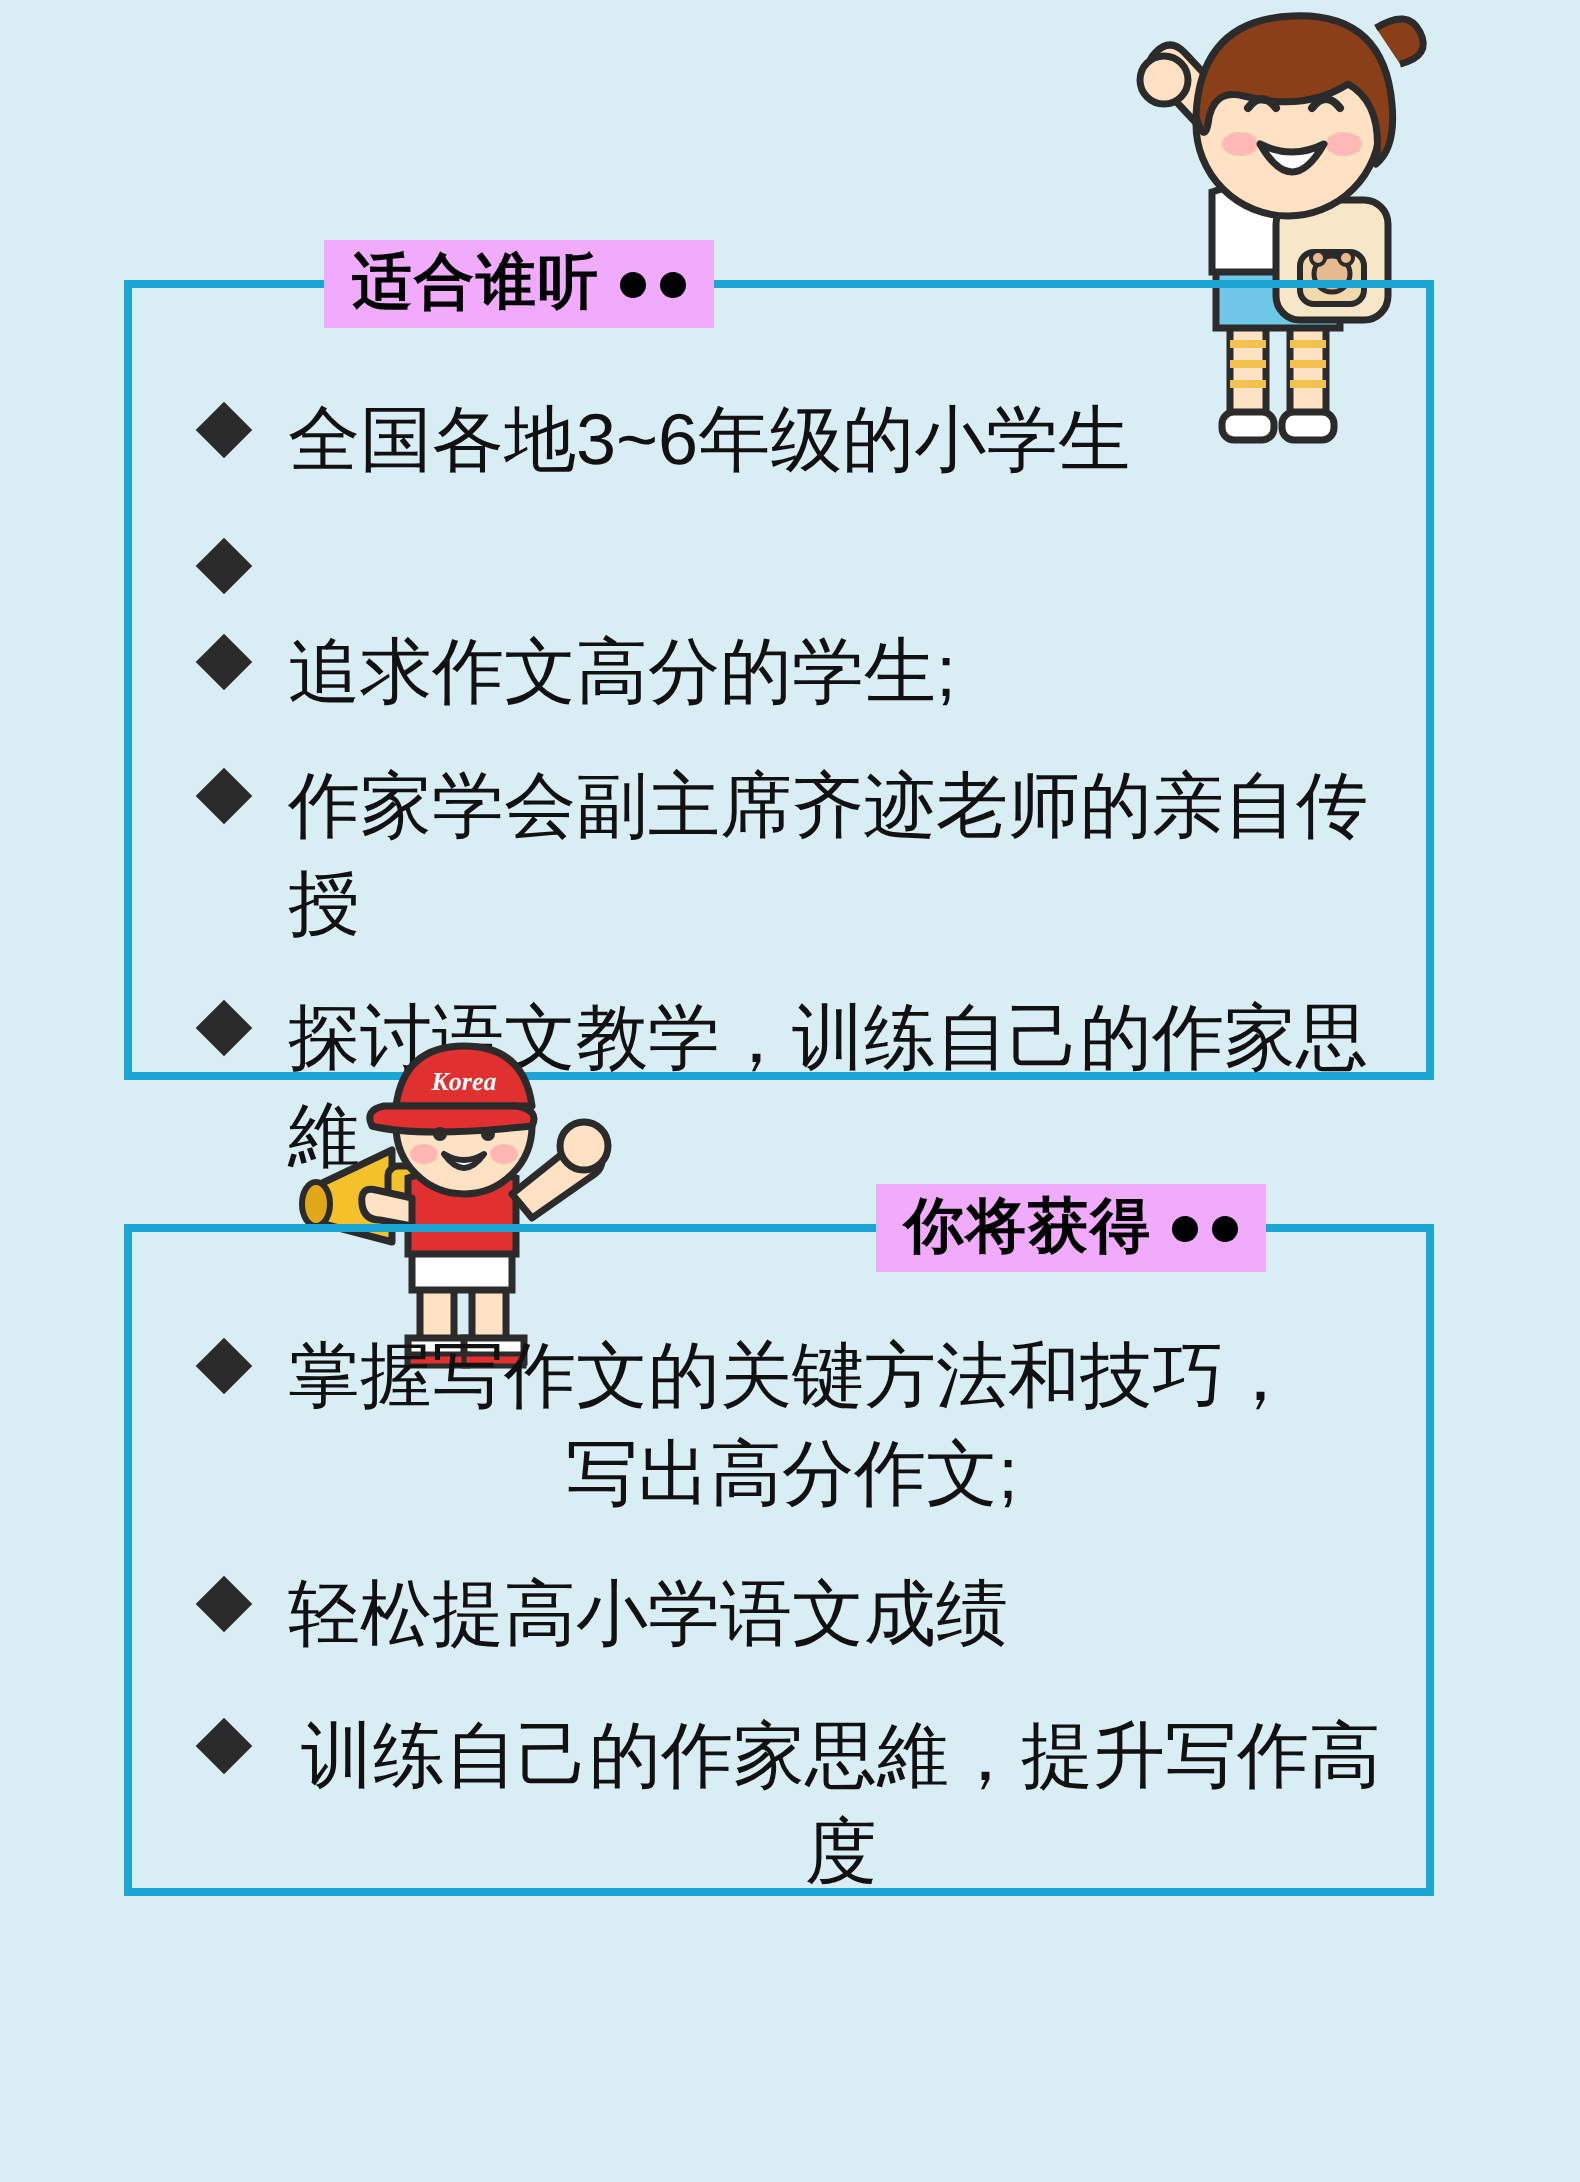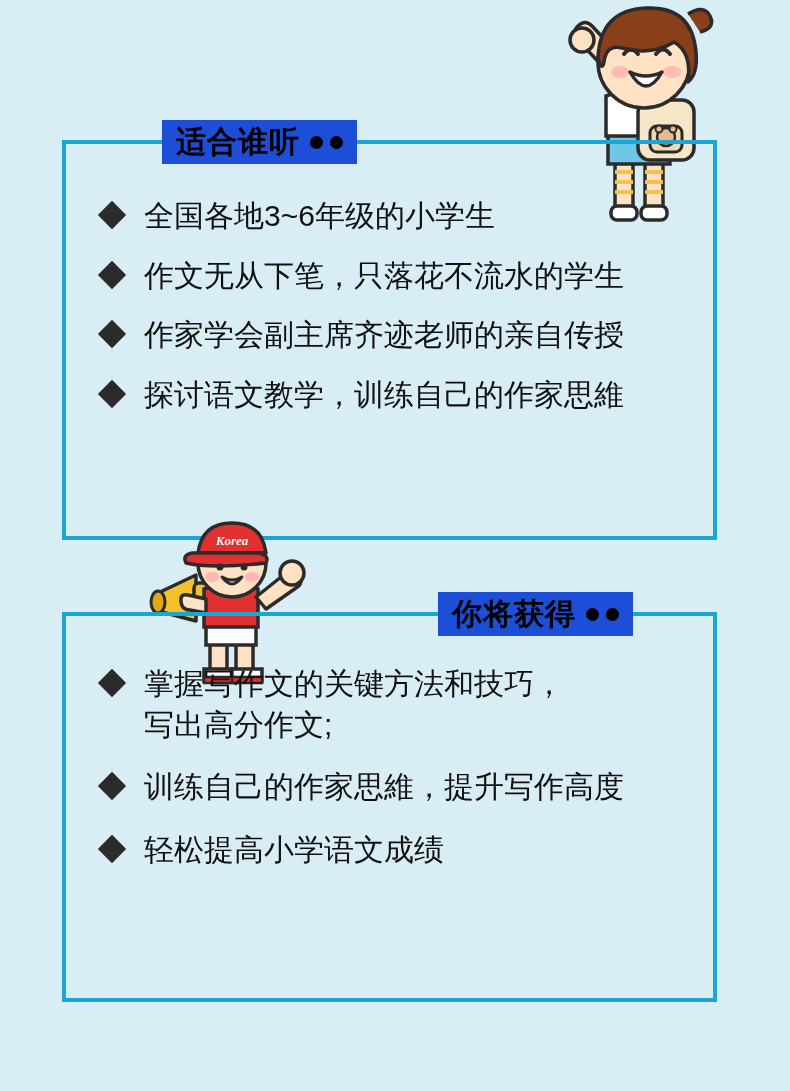--- a/index.html
+++ b/index.html
@@ -29,31 +29,32 @@
   .frame-1 {
     left: 62px;
     top: 140px;
     width: 655px;
     height: 400px;
   }
   .frame-2 {
     left: 62px;
     top: 612px;
     width: 655px;
-    height: 390px;
+    height: 336px;
+    text-align: center;
   }
 
   
   .frame-heading {
     position: absolute;
     top: -24px;
     display: flex;
     align-items: center;
     gap: 10px;
-    background: #1d4ed8;
+    background: #f0abfc;
     padding: 0 14px;
     height: 44px;
     box-sizing: border-box;
   }
   .frame-1 .frame-heading { left: 96px; }
   .frame-2 .frame-heading { right: 80px; }
 
   .frame-heading .title {
     font-size: 30px;
     font-weight: bold;
@@ -89,21 +90,21 @@
   }
   .bullet {
     flex: 0 0 auto;
     width: 20px;
     height: 20px;
     background: #2b2b2b;
     transform: rotate(45deg);
     margin: 9px 22px 0 8px;
   }
   .item-text {
-    font-size: 30px;
+    font-size: 36px;
     color: #111;
     line-height: 1.35;
     white-space: pre-line;
     font-family: "Liberation Sans", "DejaVu Sans", sans-serif;
   }
 
   .frame-1 .list { top: 52px; }
   .frame-1 .item { margin-bottom: 19px; }
   .frame-2 .list { top: 48px; }
   .frame-2 .item { margin-bottom: 22px; }
@@ -177,21 +178,24 @@
       </span>
     </div>
 
     <div class="list">
       <div class="item">
         <span class="bullet"></span>
         <span class="item-text">全国各地3~6年级的小学生</span>
       </div>
       <div class="item">
         <span class="bullet"></span>
-        <span class="item-text">作文无从下笔，只落花不流水的学生</span>
+      </div>
+      <div class="item">
+        <span class="bullet"></span>
+        <span class="item-text">追求作文高分的学生;</span>
       </div>
       <div class="item">
         <span class="bullet"></span>
         <span class="item-text">作家学会副主席齐迹老师的亲自传授</span>
       </div>
       <div class="item">
         <span class="bullet"></span>
         <span class="item-text">探讨语文教学，训练自己的作家思維</span>
       </div>
     </div>
@@ -244,22 +248,22 @@
     </div>
 
     <div class="list">
       <div class="item">
         <span class="bullet"></span>
         <span class="item-text">掌握写作文的关键方法和技巧，
 写出高分作文;</span>
       </div>
       <div class="item">
         <span class="bullet"></span>
+        <span class="item-text">轻松提高小学语文成绩</span>
+      </div>
+      <div class="item">
+        <span class="bullet"></span>
         <span class="item-text">训练自己的作家思維，提升写作高度</span>
       </div>
-      <div class="item">
-        <span class="bullet"></span>
-        <span class="item-text">轻松提高小学语文成绩</span>
-      </div>
     </div>
   </section>
 
 </div>
 
 </body></html>

